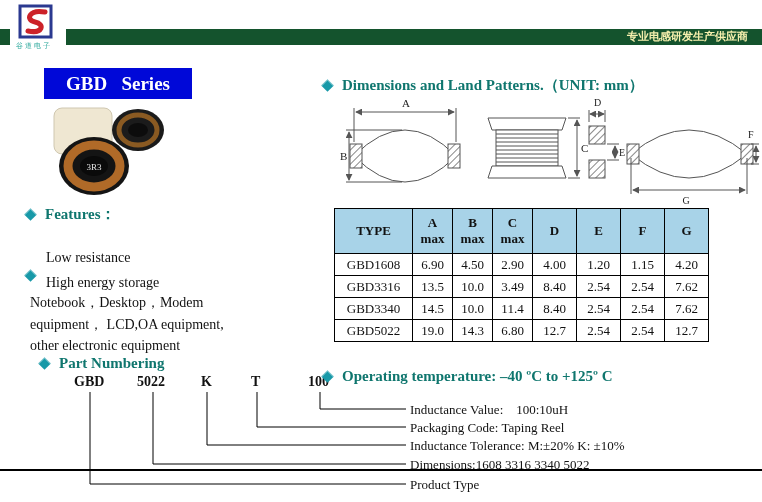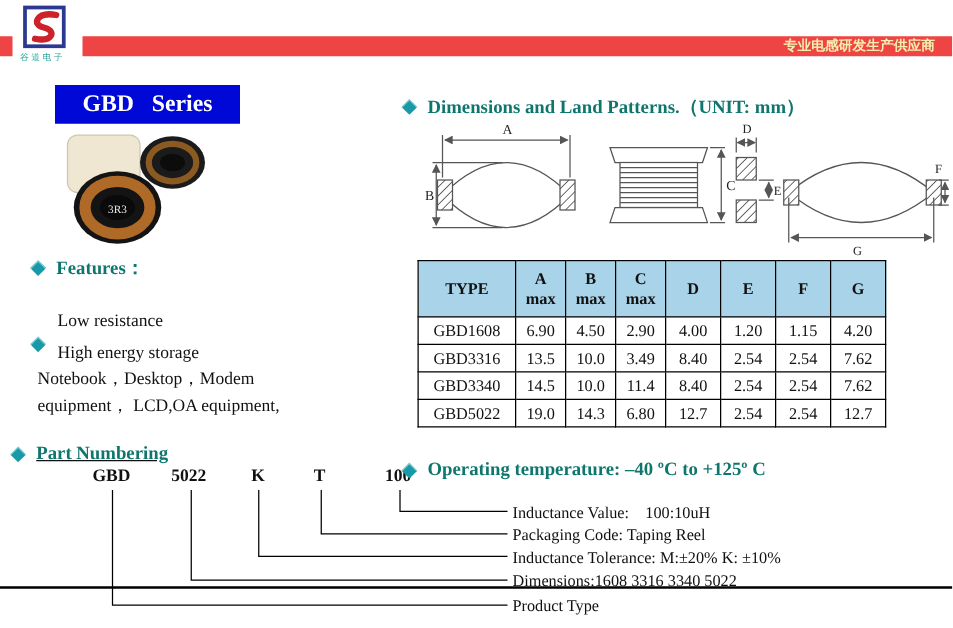--- a/index.html
+++ b/index.html
@@ -1,20 +1,20 @@
 <!DOCTYPE html>
 <html><head>
 <meta charset="utf-8">
 <style>
   html,body { margin:0; padding:0; background:#fff; }
   .page { position:relative; width:762px; height:502px; background:#fff; overflow:hidden;
           font-family:"Liberation Serif", serif; color:#111; }
 
   
-  .topbar { position:absolute; left:0; top:29px; width:762px; height:16px; background:#ef4444; }
+  .topbar { position:absolute; left:0; top:29px; width:762px; height:16px; background:#14532d; }
   .tagline { position:absolute; right:14px; top:1px; font-family:"DejaVu Sans", sans-serif;
              font-size:11px; font-weight:bold; color:#f5efad; line-height:14px; }
   .logo-bg { position:absolute; left:10px; top:2px; width:56px; height:48px; background:#fff; }
   .logo { position:absolute; left:16px; top:3px; width:40px; height:38px; }
   .logo-caption { position:absolute; left:14px; top:41px; font-size:7px; letter-spacing:2px;
                   color:#2aa79b; font-family:"DejaVu Sans", sans-serif; background:#fff; padding:0 2px; }
 
   
   .series-box { position:absolute; left:44px; top:68px; width:148px; height:31px; background:#0008d8;
                 color:#fff; font-weight:bold; font-size:19px; line-height:31px; text-align:center; white-space:pre; }
@@ -80,22 +80,23 @@
     <span class="h-text">Features：</span>
   </div>
   <div class="body-text" style="left:46px; top:228px;margin-top:47px;">High energy storage</div>
   <div class="body-text" style="left:46px; top:250px;">Low resistance</div>
 
   <div class="h-row" style="left:26px; top:271px;">
     <span class="bullet"></span>
   </div>
   <div class="body-text" style="left:30px; top:316px;">equipment， LCD,OA equipment,</div>
   <div class="body-text" style="left:30px; top:294px;">Notebook，Desktop，Modem</div>
-
-  <div class="h-row" style="left:10px; top:355px;text-decoration:underline;">
+  <div class="body-text" style="left:30px; top:338px;">other electronic equipment</div>
+
+  <div class="h-row" style="left:40px; top:355px;">
     <span class="bullet"></span>
     <span class="h-text">Part Numbering</span>
   </div>
 
   <span class="pn-code" style="left:74px;">GBD</span>
   <span class="pn-code" style="left:137px;">5022</span>
   <span class="pn-code" style="left:201px;">K</span>
   <span class="pn-code" style="left:251px;">T</span>
   <span class="pn-code" style="left:308px;">100</span>
 

